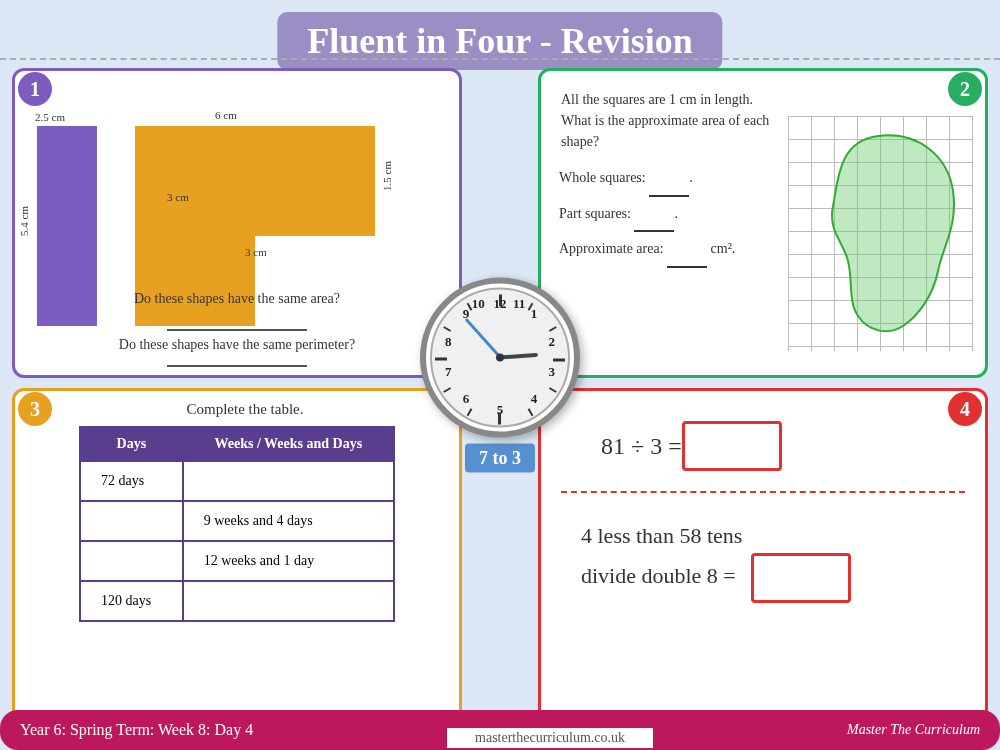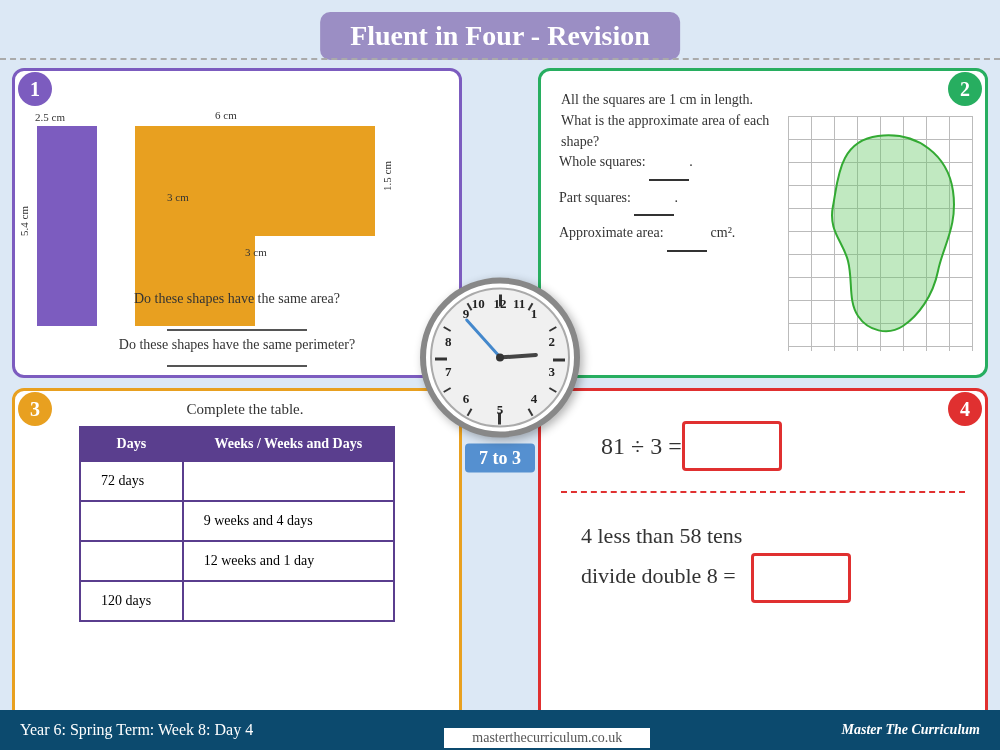--- a/index.html
+++ b/index.html
@@ -19,21 +19,21 @@
       padding: 8px 30px;
       display: inline-block;
       margin: 12px auto 8px auto;
       position: absolute;
       left: 50%;
       transform: translateX(-50%);
       top: 0;
     }
     .title-bar h1 {
       color: white;
-      font-size: 28px;
+      font-size: 36px;
       font-weight: bold;
       white-space: nowrap;
     }
 
     
     .dotted-line {
       position: absolute;
       top: 58px;
       left: 0;
       right: 0;
@@ -102,42 +102,42 @@
       height: 340px;
     }
 
     
     .footer {
       position: absolute;
       bottom: 0;
       left: 0;
       right: 0;
       height: 40px;
-      background: #0c4a6e;
+      background: #be185d;
       display: flex;
       align-items: center;
       justify-content: space-between;
       padding: 0 20px;
+      border-radius: 18px;
     }
     .footer-left {
       color: white;
       font-size: 16px;
     }
     .footer-center {
       color: #555;
       font-size: 14px;
       background: white;
       padding: 2px 28px;
       margin-top: 16px;
     }
     .footer-right {
       color: white;
       font-size: 14px;
       font-style: italic;
-      font-weight: bold;
     }
 
     
     .panel-3-title {
       text-align: center;
       font-size: 15px;
       padding: 10px 0 8px 16px;
       color: #333;
     }
     .days-table {
@@ -318,21 +318,21 @@
 
   <div style="position:absolute; right:12px; top:45px; width:185px; height:235px;">
     <div style="width:100%; height:100%; background-image: linear-gradient(#bbb 1px, transparent 1px), linear-gradient(90deg, #bbb 1px, transparent 1px); background-size:23px 23px; position:relative; background-color:#fff;">
 
       <svg width="185" height="235" style="position:absolute;top:0;left:0;" viewBox="0 0 185 235">
         <path d="M 90 20 C 130 15, 160 40, 165 75 C 170 110, 155 130, 150 155 C 145 180, 130 200, 115 210 C 100 220, 80 215, 70 200 C 60 185, 65 165, 60 145 C 55 125, 40 115, 45 90 C 50 65, 50 25, 90 20 Z" fill="rgba(100,200,100,0.4)" stroke="#3a3" stroke-width="2"></path>
       </svg>
     </div>
   </div>
 
-  <div style="position:absolute; left:18px; top:74px; font-size:14px; line-height:2.4; color:#333;">
+  <div style="position:absolute; left:18px; top:90px; font-size:14px; line-height:2.4; color:#333;">
     <div>
       <span>Whole squares:</span> <span style="display:inline-block; width:40px; border-bottom:2px solid #333;">&nbsp;</span><span>.</span>
     </div>
     <div>
       <span>Part squares:</span> <span style="display:inline-block; width:40px; border-bottom:2px solid #333;">&nbsp;</span><span>.</span>
     </div>
     <div>
       <span>Approximate area:</span> <span style="display:inline-block; width:40px; border-bottom:2px solid #333;">&nbsp;</span> <span>cm².</span>
     </div>
   </div>

